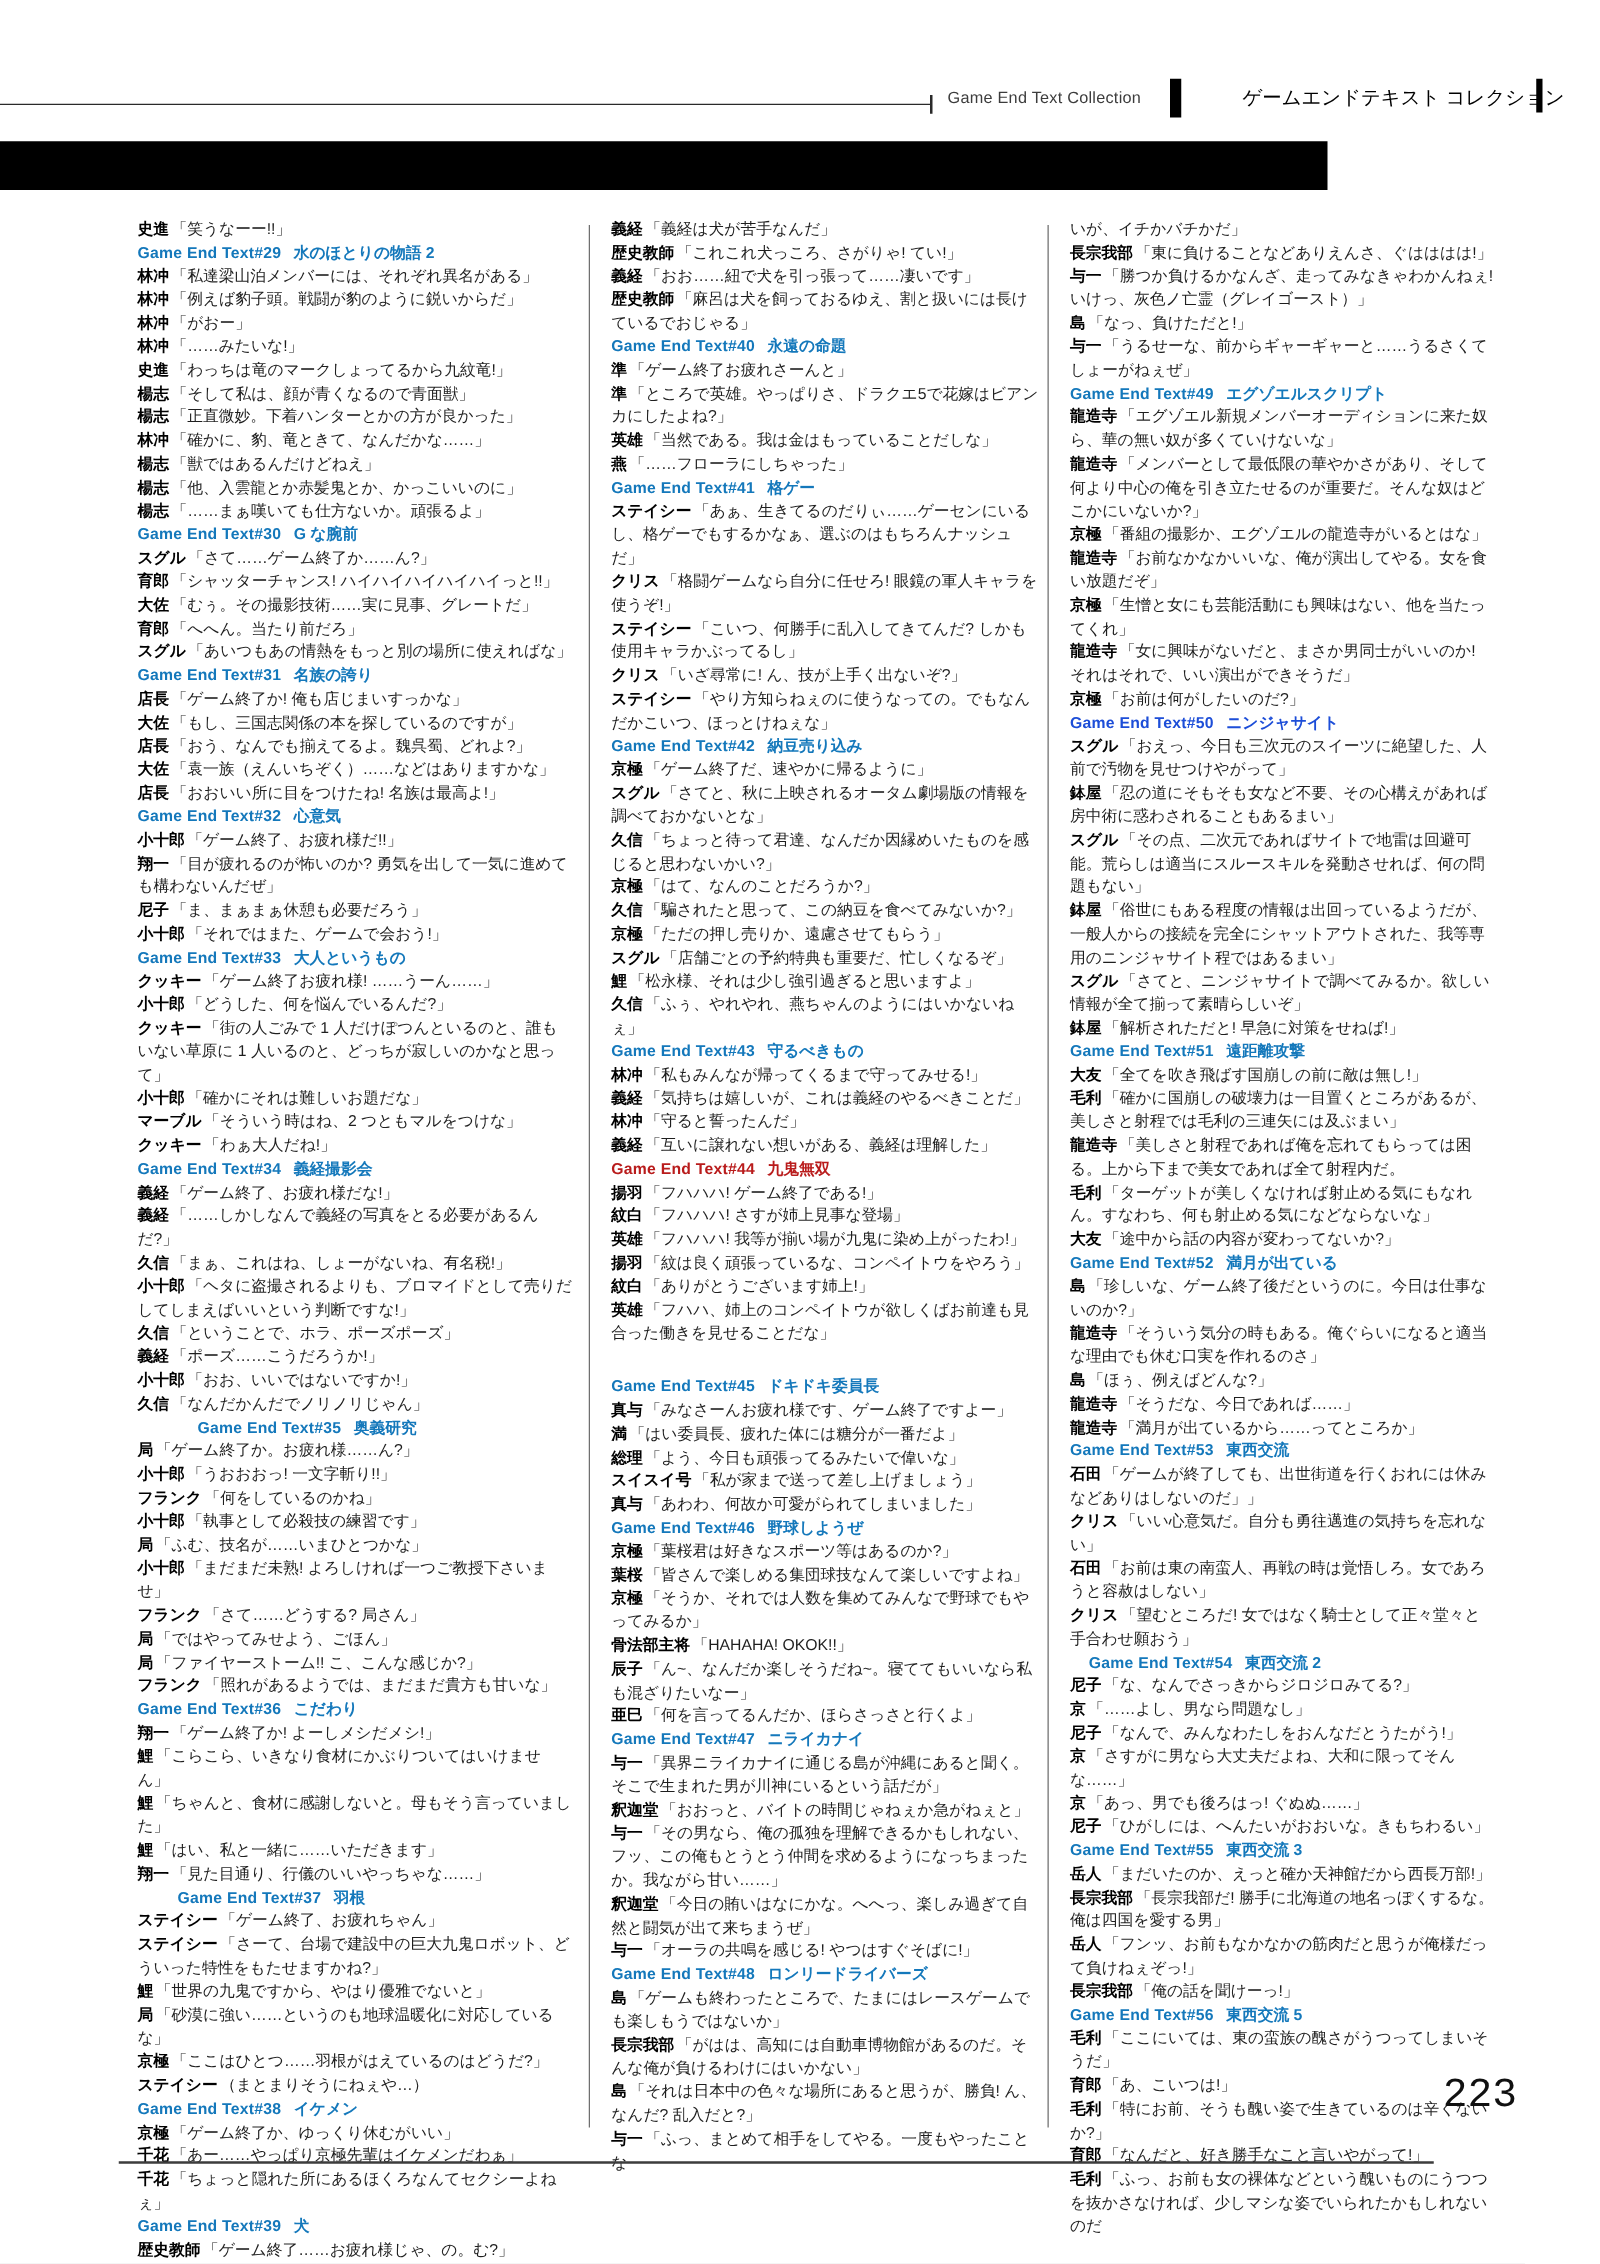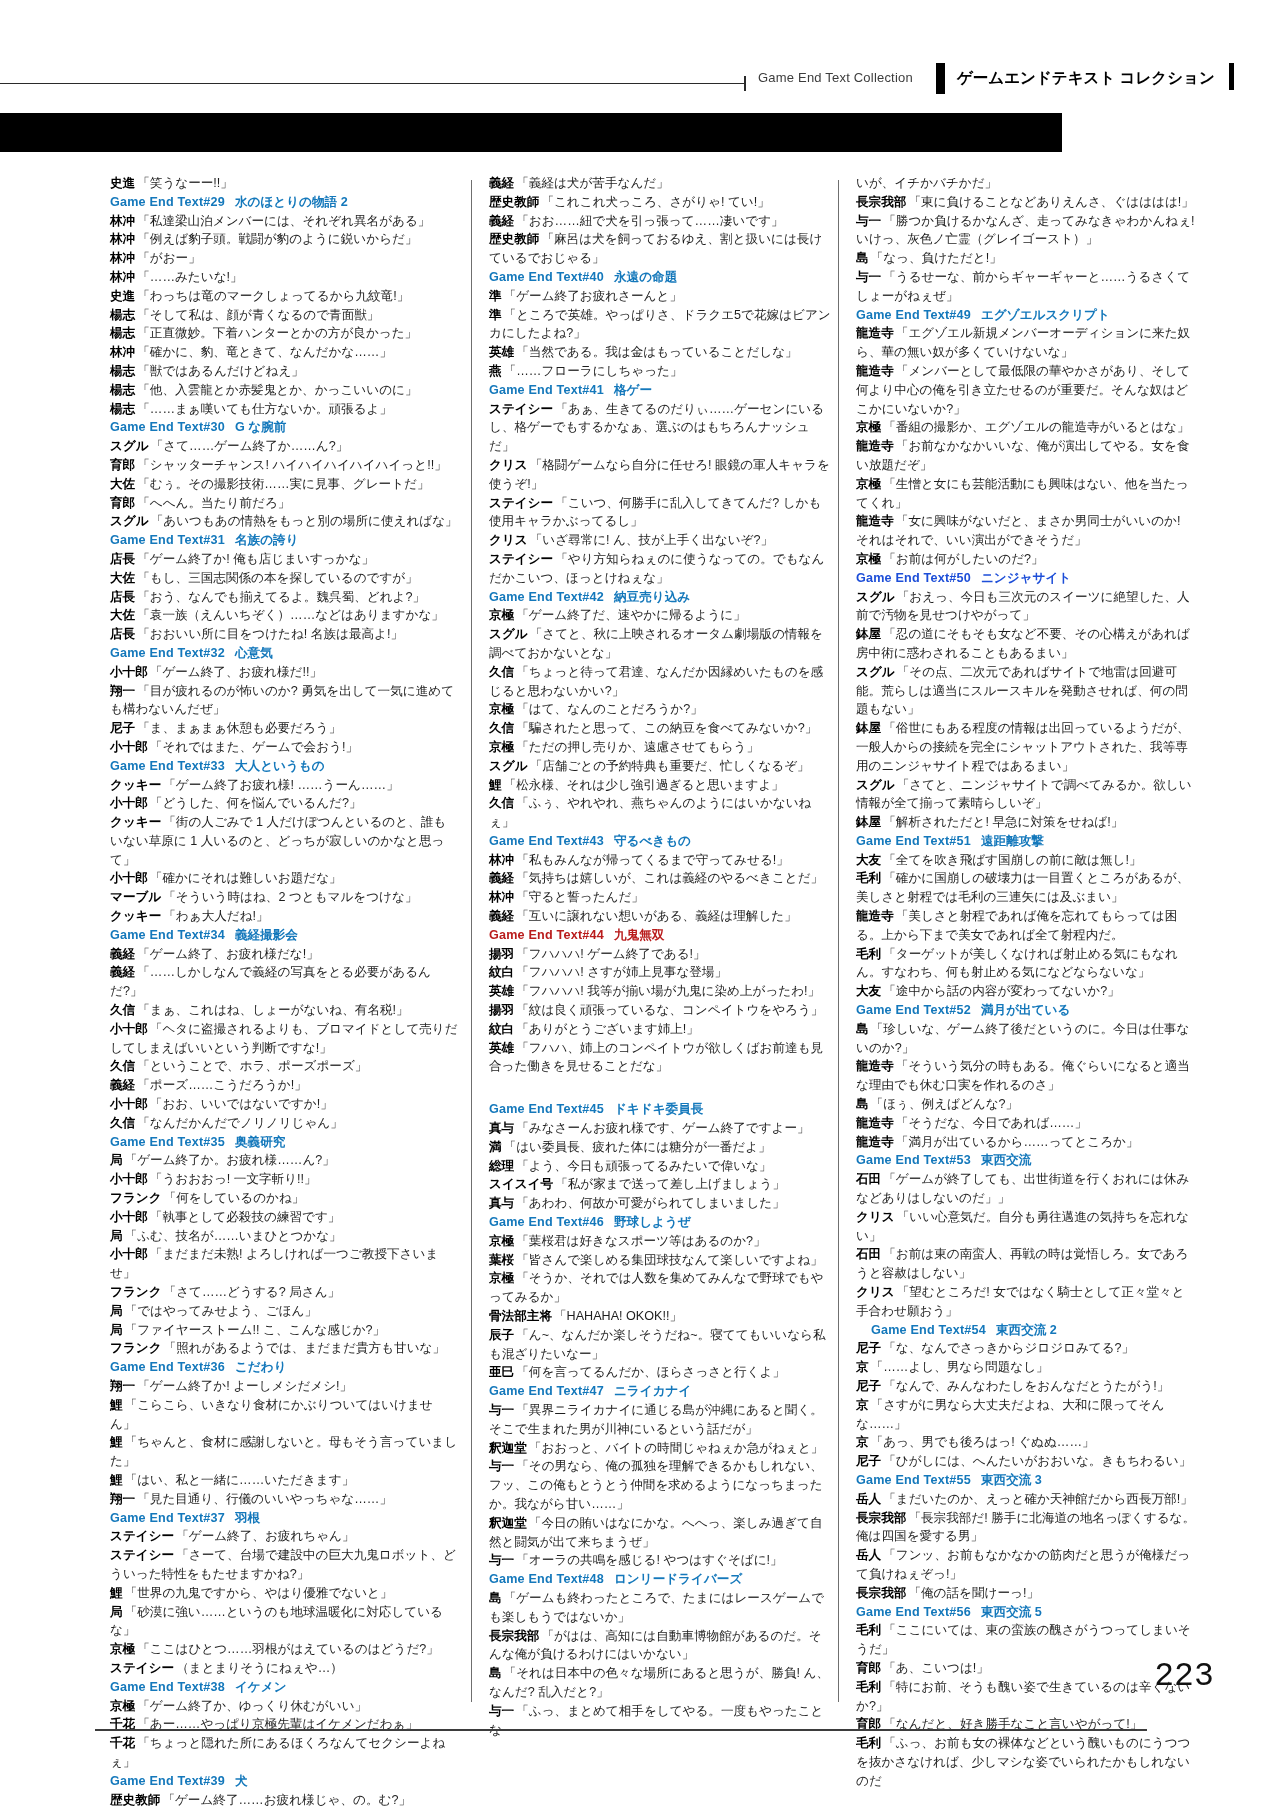--- a/index.html
+++ b/index.html
@@ -3,21 +3,21 @@
 <meta charset="utf-8">
 <style>
   html,body{margin:0;padding:0;background:#e8e8e8;}
   .page{position:relative;width:1280px;height:1811px;background:#ffffff;overflow:hidden;
         font-family:"Liberation Sans","DejaVu Sans",sans-serif;}
   
   .h-rule{position:absolute;left:0;top:83px;width:744px;height:1px;background:#2a2a2a;}
   .h-rule-tick{position:absolute;left:744px;top:76px;width:2px;height:15px;background:#2a2a2a;}
   .h-en{position:absolute;left:758px;top:70px;font-size:13px;color:#3c3c3c;letter-spacing:.2px;}
   .h-bar{position:absolute;left:936px;top:63px;width:9px;height:31px;background:#000;}
-  .h-jp{position:absolute;left:957px;top:68px;font-size:15.5px;font-weight:bold;color:#000;}
+  .h-jp{position:absolute;left:994px;top:68px;font-size:15.5px;font-weight:normal;color:#000;}
   .h-right-tick{position:absolute;left:1229px;top:63px;width:5px;height:27px;background:#000;}
   .black-band{position:absolute;left:0;top:113px;width:1062px;height:39px;background:#000;}
   
   .col{position:absolute;top:174px;font-size:12.6px;line-height:18.8px;color:#1e1e1e;
        word-break:break-all;}
   #col1{left:110px;width:348px;}
   #col2{left:489px;width:344px;}
   #col3{left:856px;width:340px;}
   .divider{position:absolute;top:180px;width:1px;height:1522px;background:#6f6f6f;}
   #div1{left:471px;} #div2{left:838px;}
@@ -84,38 +84,38 @@
       <p class="dl"><span class="spk">クッキー</span><span>「わぁ大人だね!」</span></p>
       <p class="gh" style="color: rgb(20, 120, 187);"><span class="gh-num">Game End Text#34</span><span class="gh-title">義経撮影会</span></p>
       <p class="dl"><span class="spk">義経</span><span>「ゲーム終了、お疲れ様だな!」</span></p>
       <p class="dl"><span class="spk">義経</span><span>「……しかしなんで義経の写真をとる必要があるんだ?」</span></p>
       <p class="dl"><span class="spk">久信</span><span>「まぁ、これはね、しょーがないね、有名税!」</span></p>
       <p class="dl"><span class="spk">小十郎</span><span>「ヘタに盗撮されるよりも、ブロマイドとして売りだしてしまえばいいという判断ですな!」</span></p>
       <p class="dl"><span class="spk">久信</span><span>「ということで、ホラ、ポーズポーズ」</span></p>
       <p class="dl"><span class="spk">義経</span><span>「ポーズ……こうだろうか!」</span></p>
       <p class="dl"><span class="spk">小十郎</span><span>「おお、いいではないですか!」</span></p>
       <p class="dl"><span class="spk">久信</span><span>「なんだかんだでノリノリじゃん」</span></p>
-      <p class="gh" style="color: rgb(20, 120, 187);"><span class="gh-num">Game End Text#35</span><span class="gh-title">奥義研究</span></p>
+      <p class="gh" style="color: rgb(20, 120, 187); margin-left: 48px;"><span class="gh-num">Game End Text#35</span><span class="gh-title">奥義研究</span></p>
       <p class="dl"><span class="spk">局</span><span>「ゲーム終了か。お疲れ様……ん?」</span></p>
       <p class="dl"><span class="spk">小十郎</span><span>「うおおおっ!  一文字斬り!!」</span></p>
       <p class="dl"><span class="spk">フランク</span><span>「何をしているのかね」</span></p>
       <p class="dl"><span class="spk">小十郎</span><span>「執事として必殺技の練習です」</span></p>
       <p class="dl"><span class="spk">局</span><span>「ふむ、技名が……いまひとつかな」</span></p>
       <p class="dl"><span class="spk">小十郎</span><span>「まだまだ未熟! よろしければ一つご教授下さいませ」</span></p>
       <p class="dl"><span class="spk">フランク</span><span>「さて……どうする?  局さん」</span></p>
       <p class="dl"><span class="spk">局</span><span>「ではやってみせよう、ごほん」</span></p>
       <p class="dl"><span class="spk">局</span><span>「ファイヤーストーム!!  こ、こんな感じか?」</span></p>
       <p class="dl"><span class="spk">フランク</span><span>「照れがあるようでは、まだまだ貴方も甘いな」</span></p>
       <p class="gh" style="color: rgb(20, 120, 187);"><span class="gh-num">Game End Text#36</span><span class="gh-title">こだわり</span></p>
       <p class="dl"><span class="spk">翔一</span><span>「ゲーム終了か!  よーしメシだメシ!」</span></p>
       <p class="dl"><span class="spk">鯉</span><span>「こらこら、いきなり食材にかぶりついてはいけません」</span></p>
       <p class="dl"><span class="spk">鯉</span><span>「ちゃんと、食材に感謝しないと。母もそう言っていました」</span></p>
       <p class="dl"><span class="spk">鯉</span><span>「はい、私と一緒に……いただきます」</span></p>
       <p class="dl"><span class="spk">翔一</span><span>「見た目通り、行儀のいいやっちゃな……」</span></p>
-      <p class="gh" style="color: rgb(20, 120, 187);"><span class="gh-num">Game End Text#37</span><span class="gh-title">羽根</span></p>
+      <p class="gh" style="color: rgb(20, 120, 187); margin-left: 32px;"><span class="gh-num">Game End Text#37</span><span class="gh-title">羽根</span></p>
       <p class="dl"><span class="spk">ステイシー</span><span>「ゲーム終了、お疲れちゃん」</span></p>
       <p class="dl"><span class="spk">ステイシー</span><span>「さーて、台場で建設中の巨大九鬼ロボット、どういった特性をもたせますかね?」</span></p>
       <p class="dl"><span class="spk">鯉</span><span>「世界の九鬼ですから、やはり優雅でないと」</span></p>
       <p class="dl"><span class="spk">局</span><span>「砂漠に強い……というのも地球温暖化に対応しているな」</span></p>
       <p class="dl"><span class="spk">京極</span><span>「ここはひとつ……羽根がはえているのはどうだ?」</span></p>
       <p class="dl"><span class="spk">ステイシー</span><span>（まとまりそうにねぇや…）</span></p>
       <p class="gh" style="color: rgb(20, 120, 187);"><span class="gh-num">Game End Text#38</span><span class="gh-title">イケメン</span></p>
       <p class="dl"><span class="spk">京極</span><span>「ゲーム終了か、ゆっくり休むがいい」</span></p>
       <p class="dl"><span class="spk">千花</span><span>「あー……やっぱり京極先輩はイケメンだわぁ」</span></p>
       <p class="dl"><span class="spk">千花</span><span>「ちょっと隠れた所にあるほくろなんてセクシーよねぇ」</span></p>

